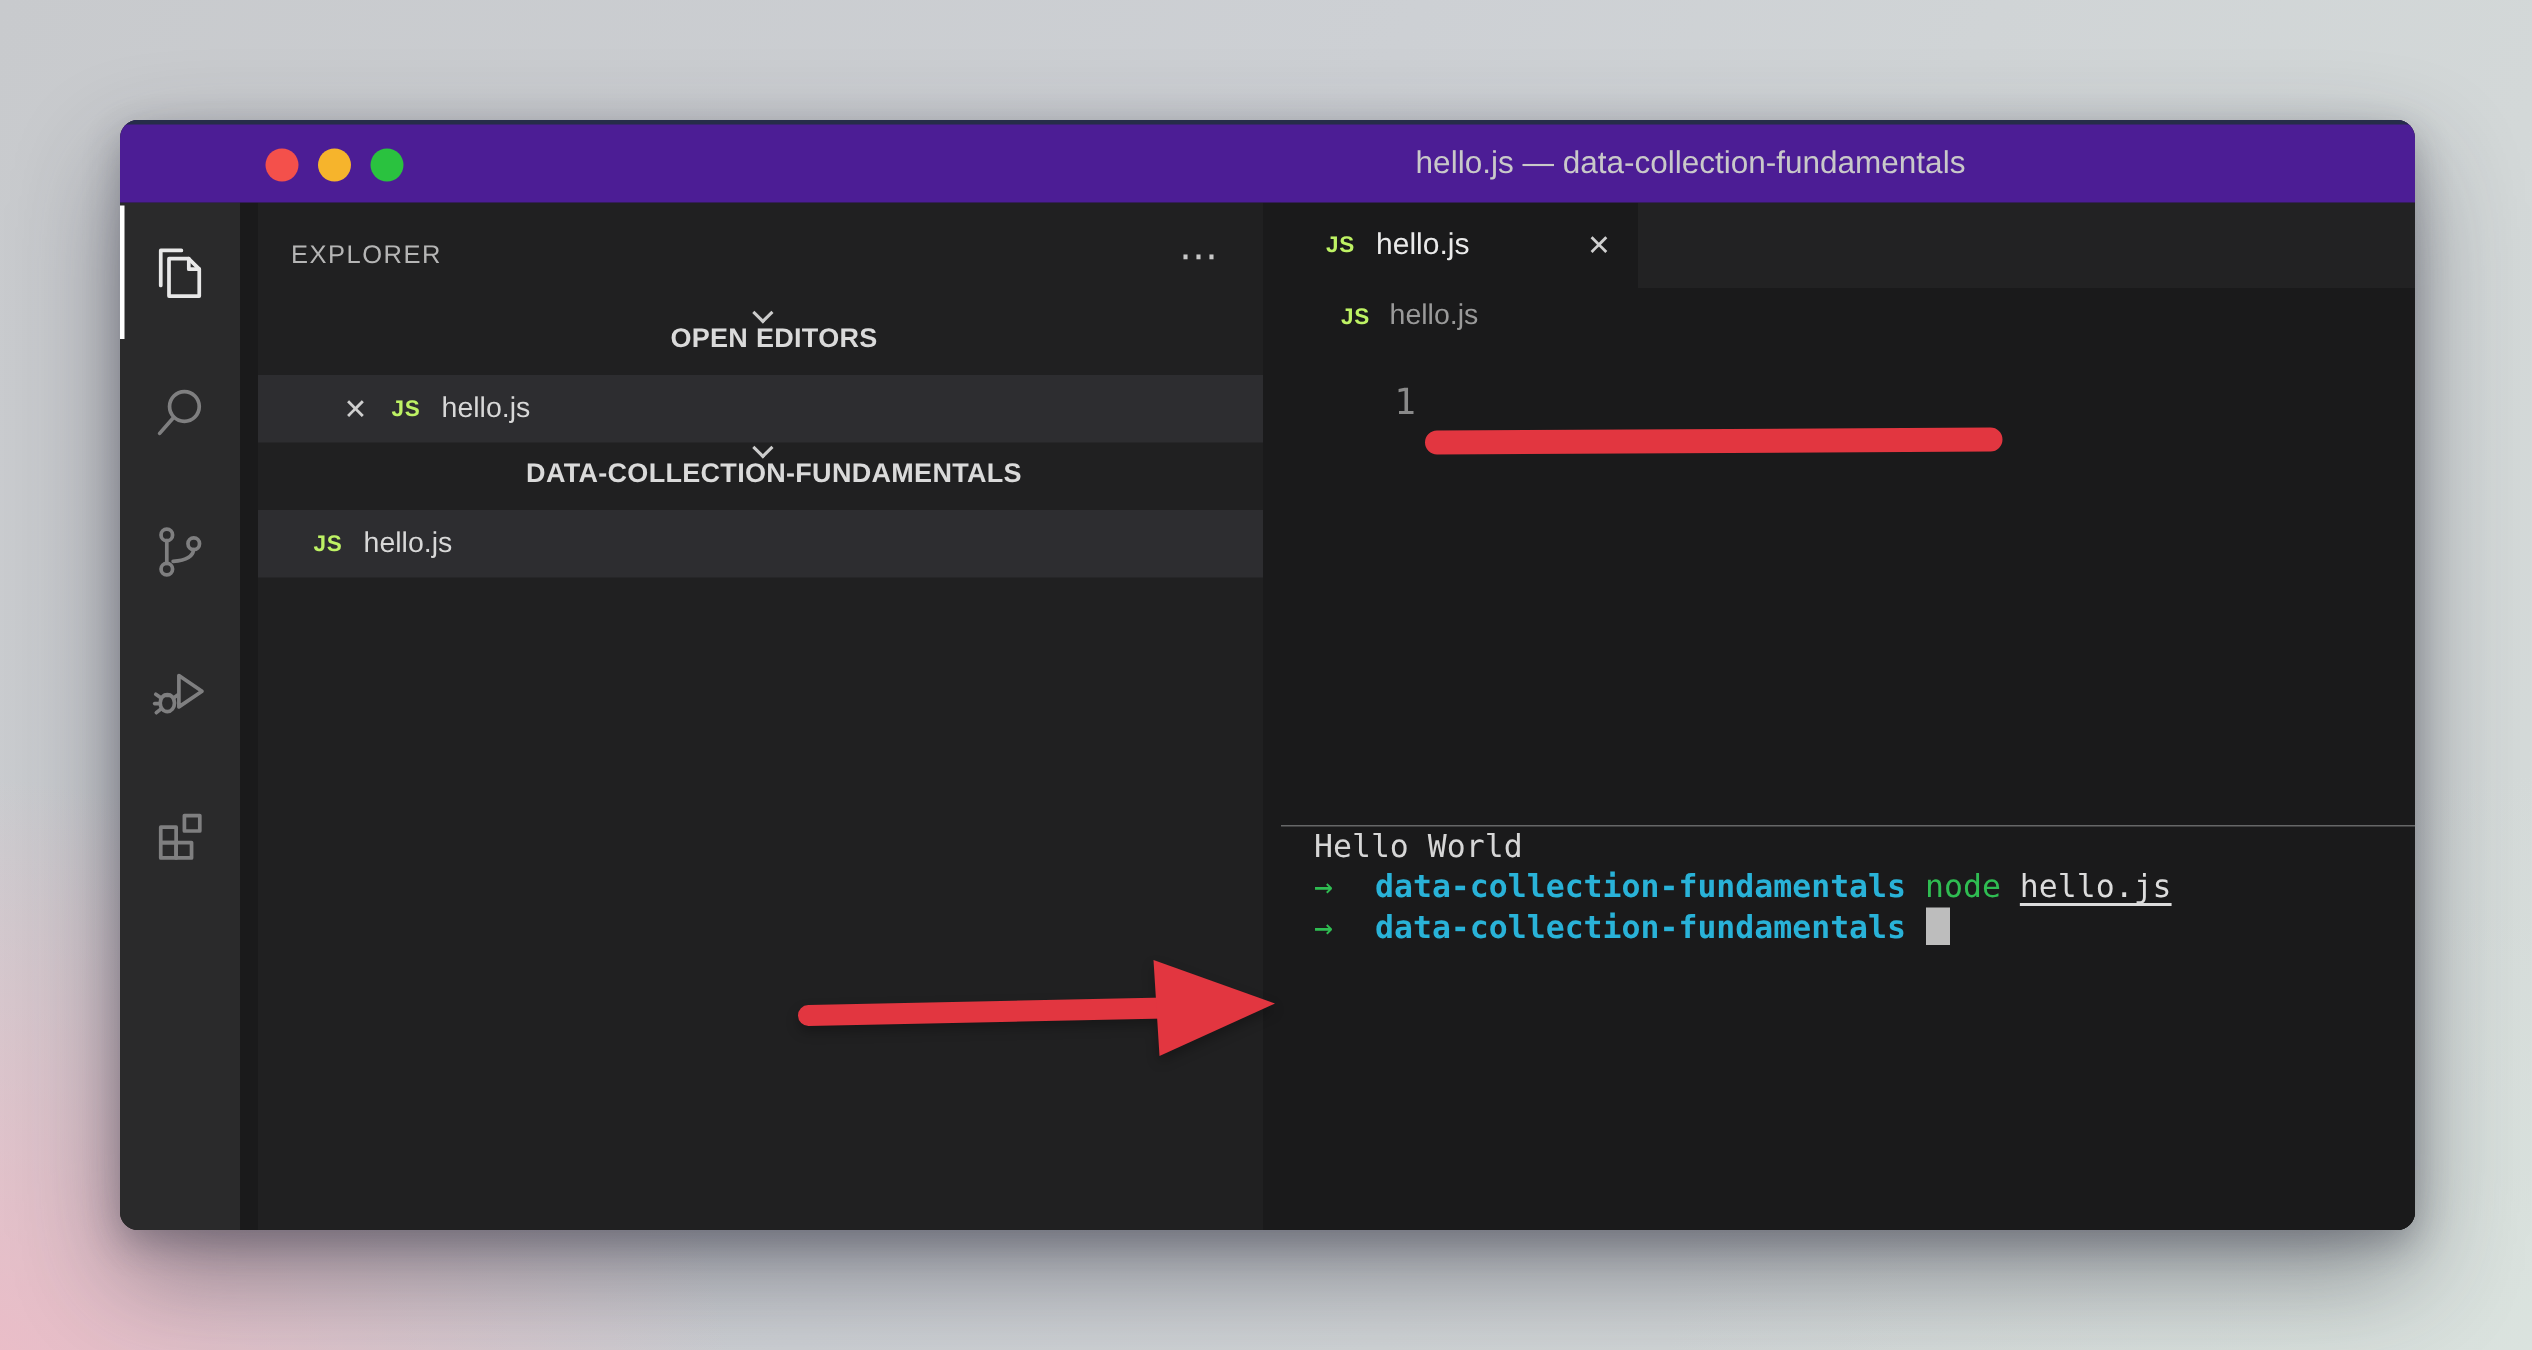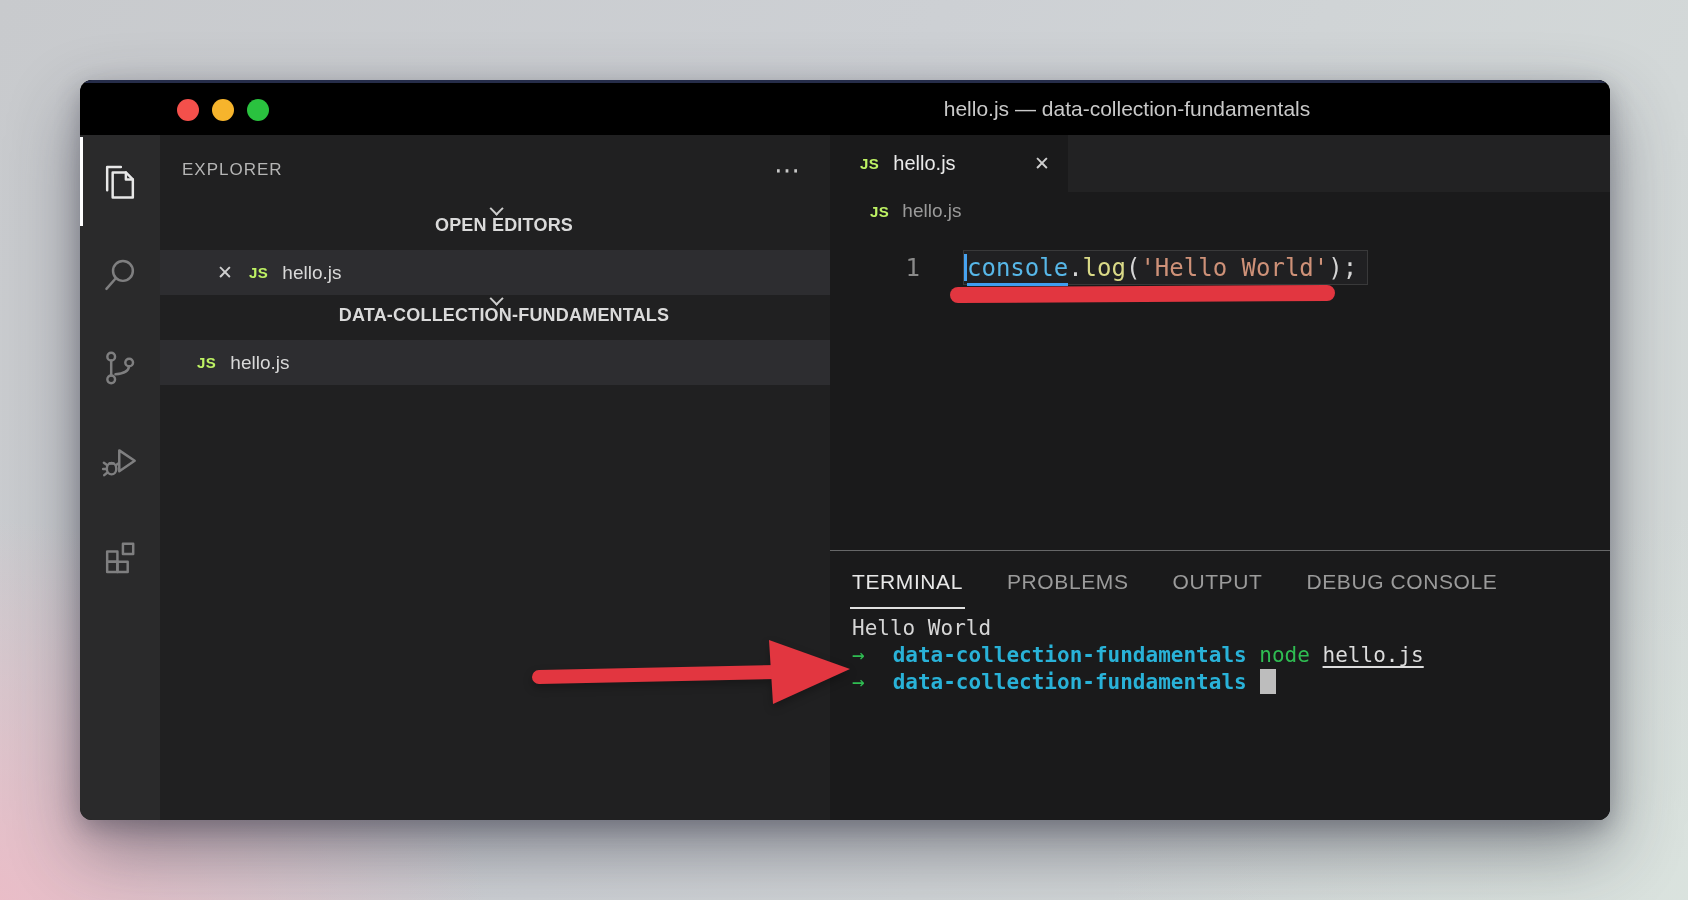--- a/index.html
+++ b/index.html
@@ -15,31 +15,31 @@
       radial-gradient(ellipse 1000px 600px at 104% 100%, rgba(219,228,223,.9), rgba(219,228,223,0) 65%),
       linear-gradient(115deg,#c8cacd 0%,#cdd0d4 45%,#d6dcda 100%);
   }
   .window{
     position:absolute; left:80px; top:80px; width:1530px; height:740px;
     border-radius:12px; overflow:hidden; background:#1a1a1b;
     box-shadow:0 30px 70px rgba(40,40,55,.45), 0 8px 24px rgba(40,40,55,.30);
   }
   
   .titlebar{
-    position:relative; height:55px; background:#000000;
+    position:relative; height:55px; background:#4c1d95;
     border-top:3px solid #262d4a;
   }
   .traffic{ position:absolute; top:16px; left:97px; display:flex; gap:13px; }
   .traffic span{ width:22px; height:22px; border-radius:50%; display:block; }
   .window-title{
     position:absolute; left:1047px; top:50%; transform:translate(-50%,-50%);
     color:#c9c9c9; font-size:21px; white-space:nowrap;
   }
   
-  .mainrow{ display:flex; height:685px; }
+  .mainrow{ display:flex; height:685px;gap:12px; }
   .activitybar{ width:80px; background:#2a2a2b; display:flex; flex-direction:column; }
   .ab-item{
     position:relative; height:93px; display:flex; align-items:center; justify-content:center;
     color:#7f7f80; cursor:pointer;
   }
   .ab-item.active{ color:#e8e8e8; }
   .ab-item.active::before{
     content:""; position:absolute; left:0; top:2px; bottom:2px; width:3px; background:#ffffff;
   }
   .ab-item svg{ width:44px; height:44px; stroke:currentColor; fill:none;
@@ -218,31 +218,24 @@
         </div>
 
         <div class="breadcrumb">
           <span class="jsbadge">JS</span>
           <span>hello.js</span>
         </div>
 
         <div class="codearea">
           <div class="codeline">
             <span class="linenum">1</span>
-            <span class="codetext"><span class="caret"></span><span class="tok-obj">console</span><span class="tok-punct">.</span><span class="tok-fn">log</span><span class="tok-punct">(</span><span class="tok-str">'Hello World'</span><span class="tok-punct">)</span><span class="tok-punct">;</span></span>
           </div>
         </div>
 
         <div class="panel">
-          <div class="panel-tabs">
-            <span class="ptab active">TERMINAL</span>
-            <span class="ptab">PROBLEMS</span>
-            <span class="ptab">OUTPUT</span>
-            <span class="ptab">DEBUG CONSOLE</span>
-          </div>
           <div class="term">
             <div class="tline"><span>Hello World</span></div>
             <div class="tline"><span class="t-prompt">→</span><span class="t-dir">data-collection-fundamentals</span><span> </span><span class="t-cmd">node</span><span> </span><span class="t-file">hello.js</span></div>
             <div class="tline"><span class="t-prompt">→</span><span class="t-dir">data-collection-fundamentals</span><span class="t-cursor"></span></div>
           </div>
         </div>
       </div>
     </div>
   </div>
 

